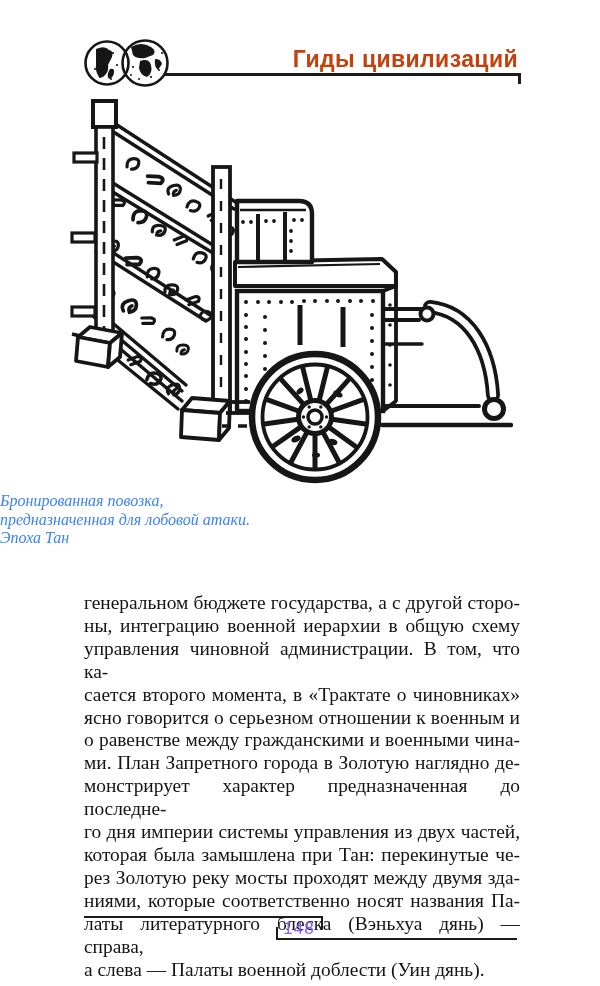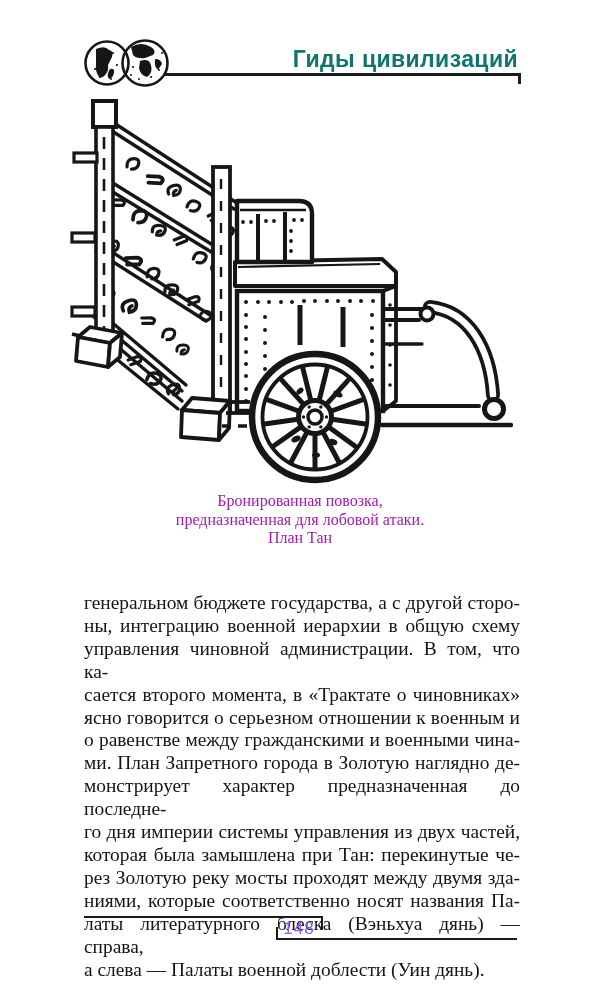--- a/index.html
+++ b/index.html
@@ -6,29 +6,29 @@
   .page {
     position:relative; width:600px; height:986px; margin:0 auto;
     background:#ffffff; overflow:hidden;
     font-family:"Liberation Serif", serif; color:#1b1b1b;
   }
   
   .globes { position:absolute; left:83px; top:37px; }
   .running-head {
     position:absolute; right:82px; top:46px;
     font-family:"Liberation Sans", sans-serif; font-weight:bold;
-    font-size:23px; letter-spacing:0.4px; color:#0f766e; white-space:nowrap;
+    font-size:23px; letter-spacing:0.4px; color:#c2410c; white-space:nowrap;
   }
   .header-rule { position:absolute; left:164px; top:73px; width:356px; height:2.5px; background:#1b1b1b; }
   .header-tick { position:absolute; left:518px; top:73px; width:2.5px; height:11px; background:#1b1b1b; }
   
   .figure-art { position:absolute; left:70px; top:95px; }
   .caption {
     position:absolute; left:0; top:492px; width:600px;
-    text-align:center; font-size:16px; line-height:18.5px; color:#a21caf;
+    font-style:italic; font-size:16px; line-height:18.5px; color:#3b82f6;
   }
   
   .bodytext { position:absolute; left:84px; top:592px; width:436px; font-size:19.4px; line-height:22.9px; color:#141414; }
   .bodyline { text-align:justify; text-align-last:justify; }
   .bodyline.last { text-align-last:left; }
   
   .footer-line-top   { position:absolute; left:84px;  top:916px; width:239px; height:2.4px; background:#1b1b1b; }
   .footer-tick-right { position:absolute; left:321px; top:916px; width:2.4px; height:13px; background:#1b1b1b; }
   .footer-tick-left  { position:absolute; left:276px; top:927px; width:2.4px; height:13px; background:#1b1b1b; }
   .footer-line-bottom{ position:absolute; left:276px; top:938px; width:241px; height:2.4px; background:#1b1b1b; }
@@ -266,21 +266,21 @@
       <path d="M360,212 C398,216 420,252 423,300" stroke-width="14"></path>
       <path d="M360,212 C398,216 420,252 423,300" stroke="#ffffff" stroke-width="6.5"></path>
       <circle cx="357" cy="219" r="6.5" fill="#ffffff" stroke-width="4"></circle>
       <circle cx="424" cy="314" r="9.5" fill="#ffffff" stroke-width="5"></circle>
     </g>
   </svg>
 
   <div class="caption">
     <div>Бронированная повозка,</div>
     <div>предназначенная для лобовой атаки.</div>
-    <div>План Тан</div>
+    <div>Эпоха Тан</div>
   </div>
 
   <div class="bodytext">
     <div class="bodyline">генеральном бюджете государства, а с другой сторо-</div>
     <div class="bodyline">ны, интеграцию военной иерархии в общую схему</div>
     <div class="bodyline">управления чиновной администрации. В том, что ка-</div>
     <div class="bodyline">сается второго момента, в «Трактате о чиновниках»</div>
     <div class="bodyline">ясно говорится о серьезном отношении к военным и</div>
     <div class="bodyline">о равенстве между гражданскими и военными чина-</div>
     <div class="bodyline">ми. План Запретного города в Золотую наглядно де-</div>

